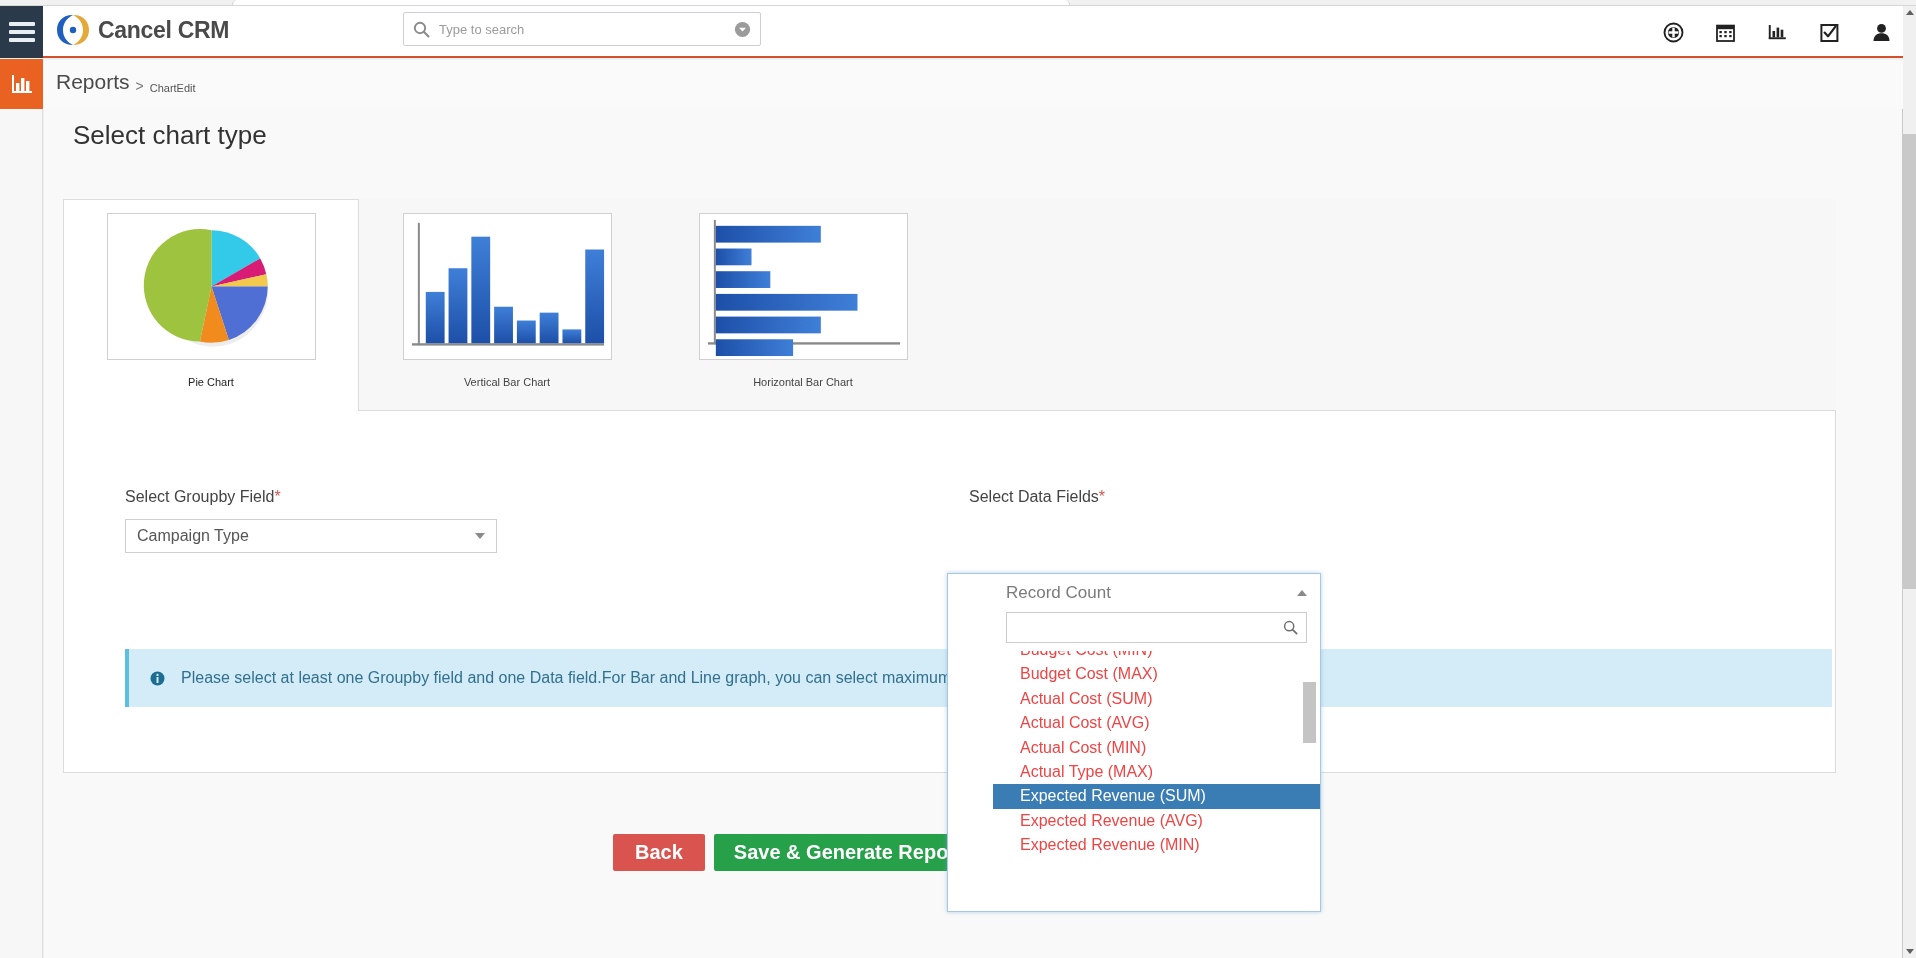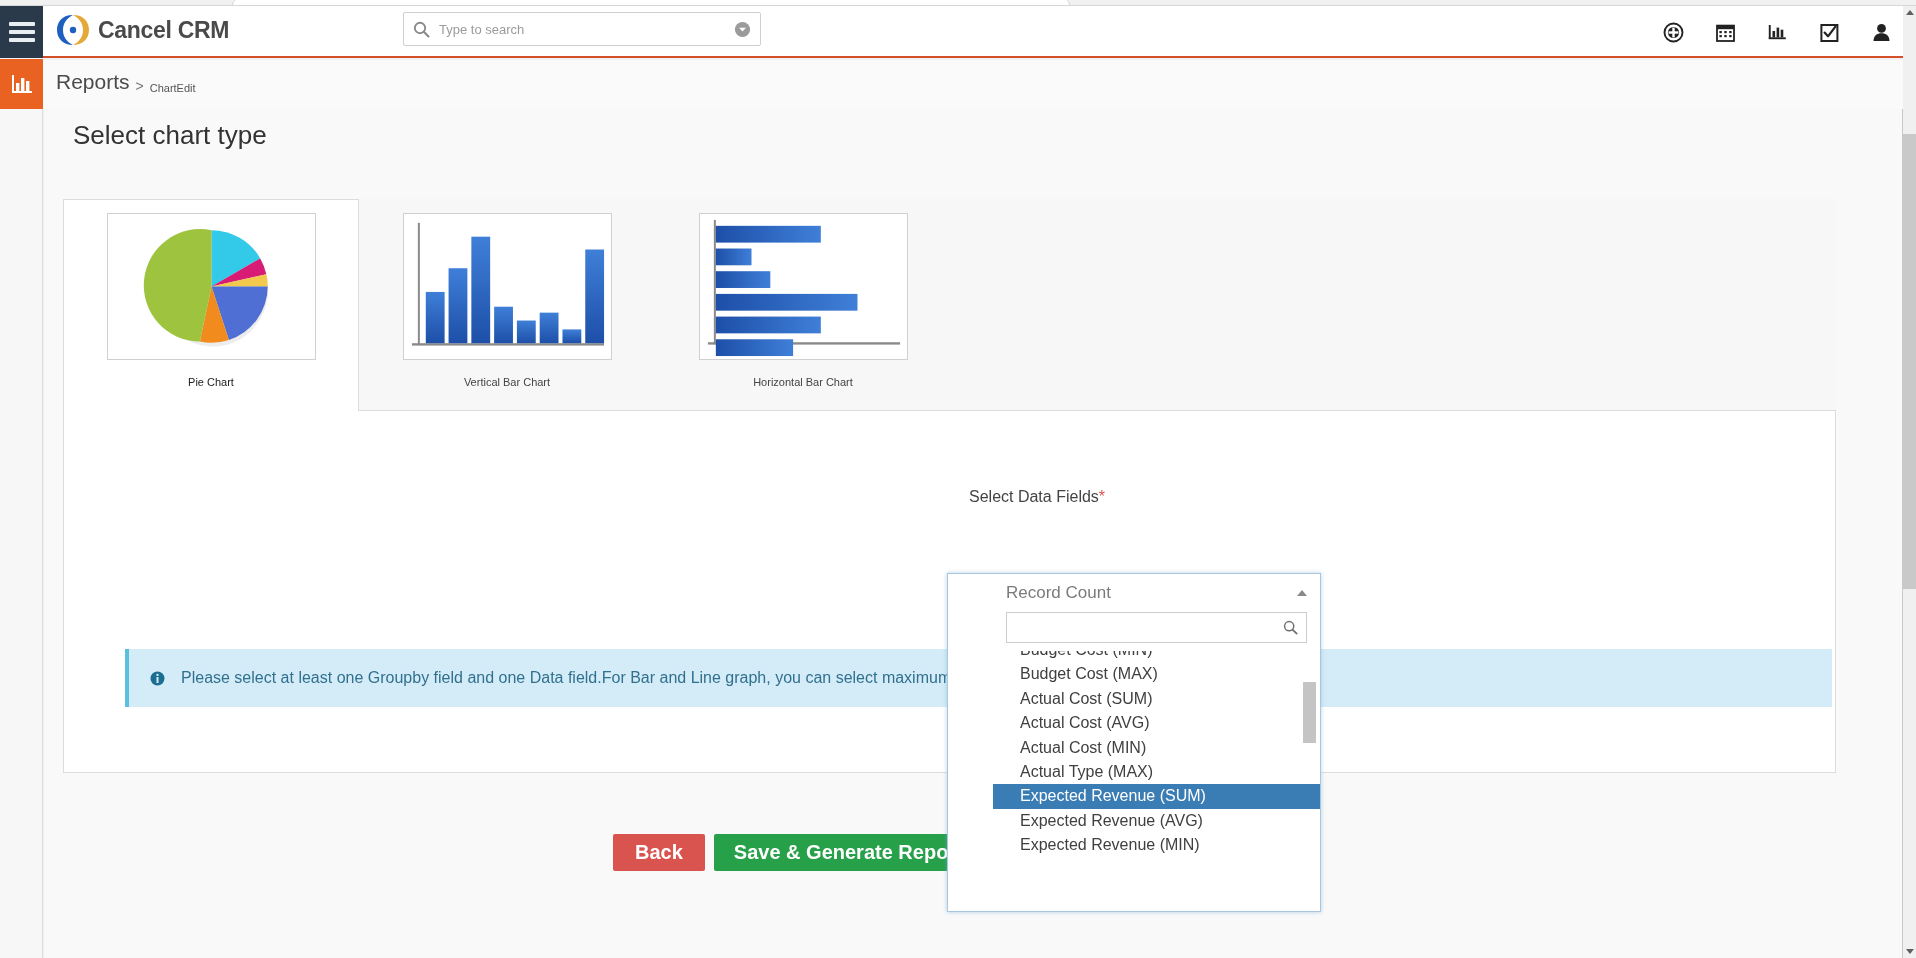--- a/index.html
+++ b/index.html
@@ -184,21 +184,21 @@
   .dd-search input {
     flex: 1 1 auto; border: 0; outline: 0; font-size: 15px;
     font-family: "Liberation Sans", sans-serif; background: transparent; color: #333;
   }
   .dd-list {
     position: relative; height: 262px; overflow: hidden;
   }
   .dd-inner { position: absolute; left: 0; top: -13px; width: 100%; }
   .dd-opt {
     height: 24.4px; line-height: 24.4px; padding-left: 27px;
-    font-size: 16px; color: #404040; cursor: pointer; white-space: nowrap;
+    font-size: 16px; color: #ef4444; cursor: pointer; white-space: nowrap;
   }
   .dd-opt.sel { background: #3a7cb4; color: #ffffff; }
   .dd-track {
     position: absolute; right: 4px; top: 0; width: 13px; height: 262px;
   }
   .dd-thumb {
     position: absolute; right: 0; top: 31px; width: 13px; height: 61px;
     background: #c4c4c4; cursor: grab;
   }
 
@@ -418,20 +418,29 @@
           </g>
         </svg>
       </div>
       <div class="clabel">Horizontal Bar Chart</div>
     </div>
 
   </div>
 
   <div class="panel">
 
+    <div class="field-group" style="left:61px; top:77px;">
+      <div class="field-label">
+        <span>Select Groupby Field</span><span class="req">*</span>
+      </div>
+      <div class="sel-box">
+        <span>Campaign Type</span>
+        <span class="tri-d"></span>
+      </div>
+    </div>
 
     <div class="field-group" style="left:905px; top:77px;">
       <div class="field-label">
         <span>Select Data Fields</span><span class="req">*</span>
       </div>
     </div>
 
     <div class="infobar">
       <svg width="15" height="15" viewBox="0 0 15 15">
         <circle cx="7.5" cy="7.5" r="7" fill="#1b6d91"></circle>

